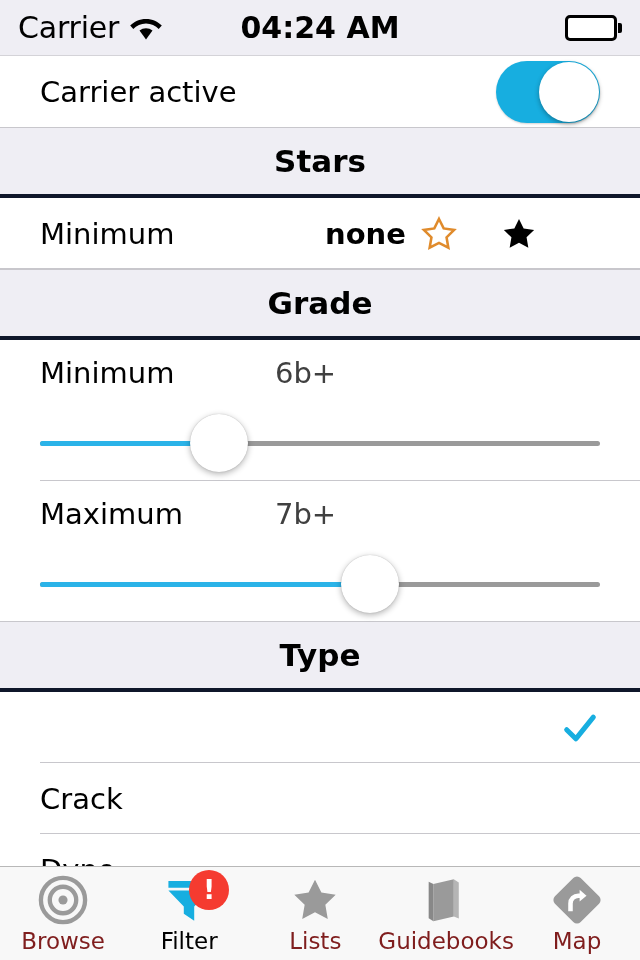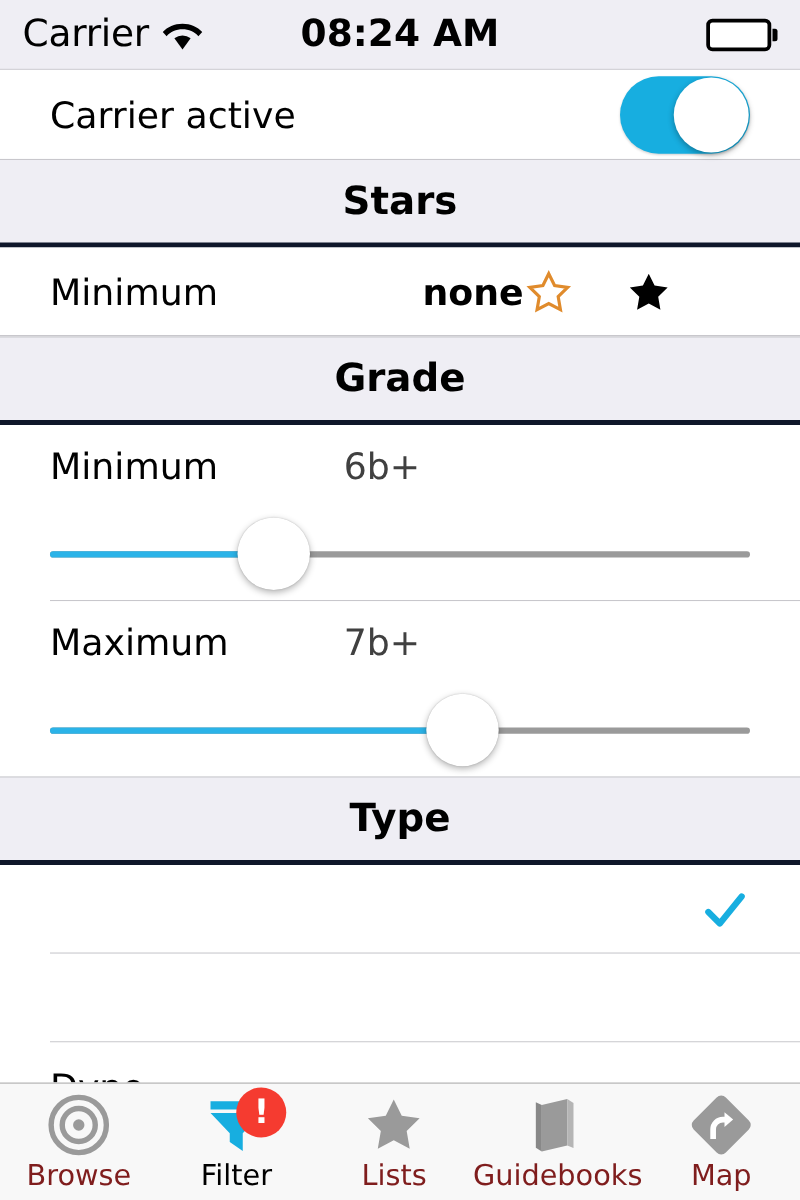--- a/index.html
+++ b/index.html
@@ -82,21 +82,21 @@
   }
   .toggle-knob{
     position:absolute; top:1px; right:1px;
     width:60px; height:60px; border-radius:50%;
     background:#fff;
     box-shadow:0 2px 5px rgba(0,0,0,0.32);
   }
 
   
   .stars-row .row-value{
-    position:absolute; left:338px;
+    position:absolute; left:325px;
     font-size:29px; font-weight:bold; color:#000;
   }
   .star-group{ margin-left:auto; display:flex; align-items:center; gap:42px; padding-right:62px; }
   .star{ width:38px; height:38px; display:block; }
 
   
   .grade-block{ background:#fff; position:relative; }
   .grade-labels{
     height:66px; display:flex; align-items:center; padding:0 40px; position:relative;
   }
@@ -157,21 +157,21 @@
   <div class="sb-left">
     <span class="sb-carrier">Carrier</span>
     <span>
       <svg class="wifi" width="34" height="26" viewBox="0 0 34 26">
         <path d="M17 24.5 L10.5 15.5 A11 11 0 0 1 23.5 15.5 Z" fill="#000"></path>
         <path d="M3 9.5 A20 20 0 0 1 31 9.5" stroke="#000" stroke-width="0" fill="none"></path>
         <path d="M17 4 C10.5 4 5 6.6 1.2 10.6 L4.3 13.9 C7.4 10.5 12 8.4 17 8.4 C22 8.4 26.6 10.5 29.7 13.9 L32.8 10.6 C29 6.6 23.5 4 17 4 Z" fill="#000"></path>
       </svg>
     </span>
   </div>
-  <div class="sb-time">08:24 AM</div>
+  <div class="sb-time">04:24 AM</div>
   <div class="sb-right">
     <span class="battery">
       <span class="batt-body"><span class="batt-fill"></span></span>
       <span class="batt-cap"></span>
     </span>
   </div>
 </div>
 
 <div class="content">
 
@@ -242,20 +242,21 @@
   <div class="row">
     <span class="check">
       <svg viewBox="0 0 24 24" width="40" height="40">
           <path d="M4 13 L9.5 18.5 L20 5.5" fill="none" stroke="#17AEE0" stroke-width="3" stroke-linecap="round" stroke-linejoin="round"></path>
         </svg>
     </span>
     <div class="row-sep"></div>
   </div>
 
   <div class="row">
+    <span class="row-label">Crack</span>
     <div class="row-sep"></div>
   </div>
 
   <div class="row clipped">
     <span class="row-label">Dyno</span>
 
   </div>
 
 </div>
 

